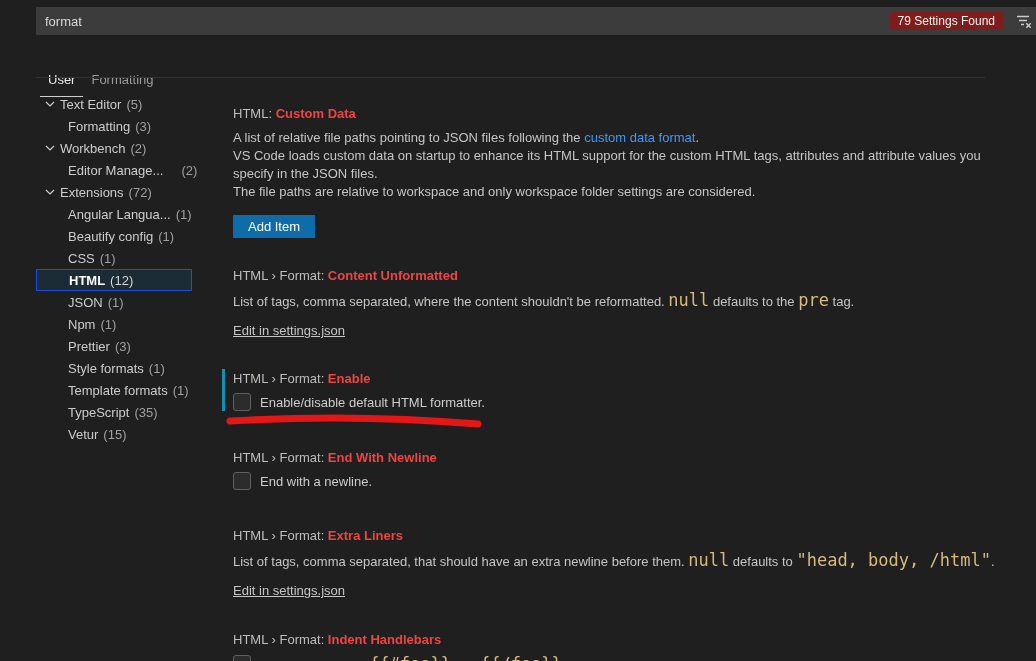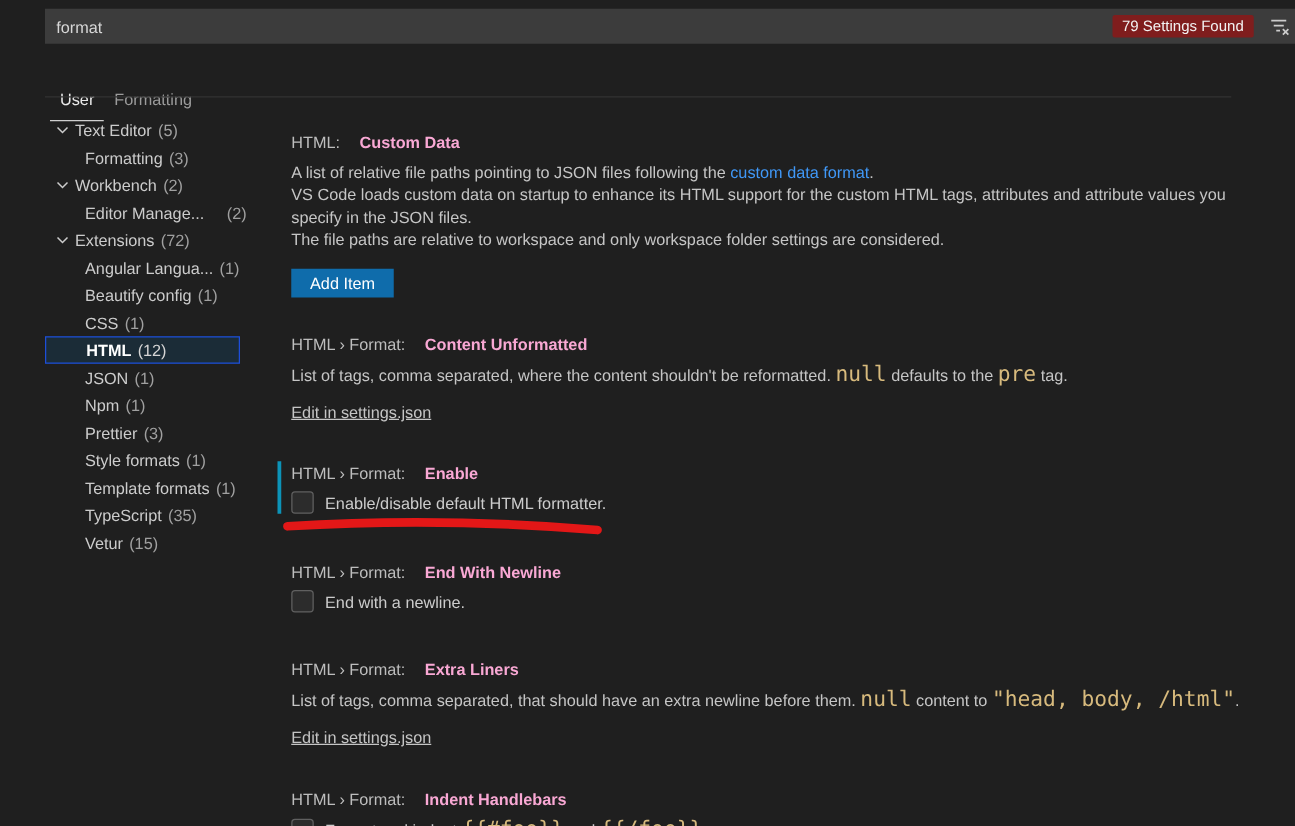--- a/index.html
+++ b/index.html
@@ -48,21 +48,21 @@
   .trow.selected {
     background:rgba(14,99,156,0.20);
     border:1px solid #1d4ed8;
   }
   .trow.selected .tlabel { color:#ffffff; font-weight:bold; }
   .trow.selected .tcount { color:#d5d5d5; }
 
   
   .setting { position:absolute; left:233px; width:795px; color:#c5c5c5; }
   .stitle { color:#bdbdbd; }
-  .stitle .tname { color:#f9a8d4; font-weight:bold;margin-left:12px; }
+  .stitle .tname { color:#ef4444; font-weight:bold; }
   .sdesc { margin-top:8px; line-height:18px; color:#c5c5c5; }
   .sdesc .line { display:block; }
   code.token {
     font-family:"DejaVu Sans Mono", monospace;
     font-size:17px; color:#d7ba7d;
   }
   a.inline-link { color:#4098f7; text-decoration:none; cursor:pointer; }
   a.edit-link {
     display:inline-block; margin-top:12px;
     color:#c5c5c5; text-decoration:underline; cursor:pointer;
@@ -234,21 +234,21 @@
     <div class="checkbox"></div>
     <span class="cblabel">End with a newline.</span>
   </div>
 </div>
 
 <div class="setting" style="top:528px">
   <div class="stitle">
     <span class="tprefix">HTML › Format: </span><span class="tname">Extra Liners</span>
   </div>
   <div class="sdesc">
-    <span class="line"><span>List of tags, comma separated, that should have an extra newline before them. </span><code class="token">null</code><span> content to </span><code class="token">"head, body, /html"</code><span>.</span></span>
+    <span class="line"><span>List of tags, comma separated, that should have an extra newline before them. </span><code class="token">null</code><span> defaults to </span><code class="token">"head, body, /html"</code><span>.</span></span>
   </div>
   <a class="edit-link">Edit in settings.json</a>
 </div>
 
 <div class="setting" style="top:632px">
   <div class="stitle">
     <span class="tprefix">HTML › Format: </span><span class="tname">Indent Handlebars</span>
   </div>
   <div class="cbrow">
     <div class="checkbox"></div>

